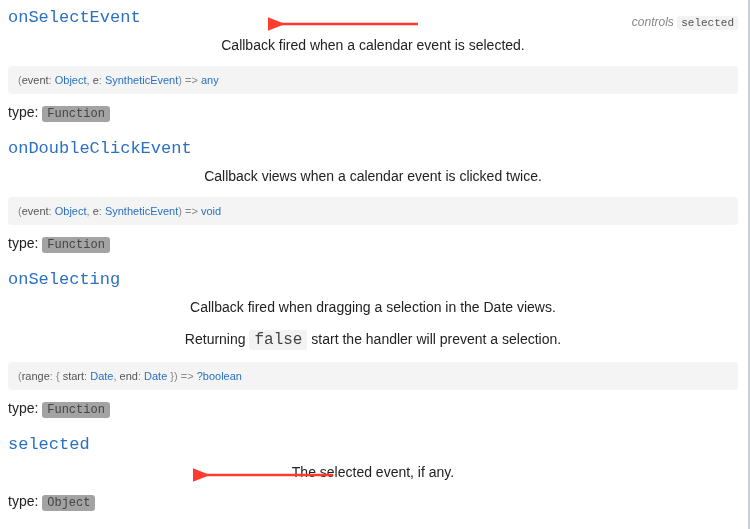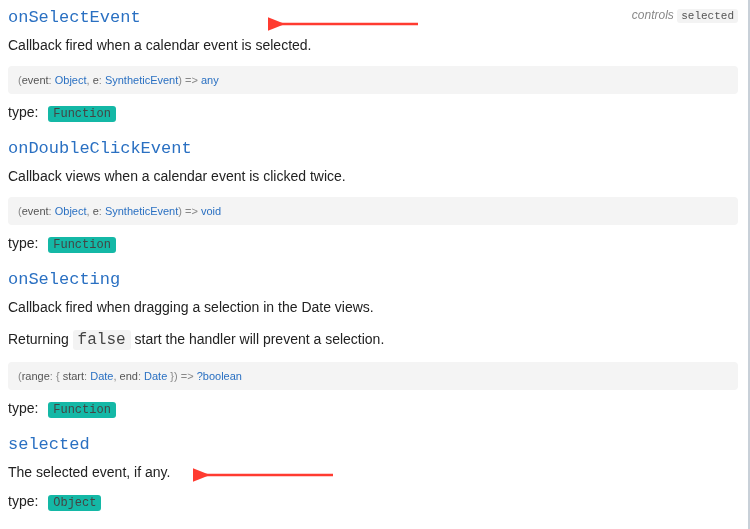--- a/index.html
+++ b/index.html
@@ -9,21 +9,21 @@
       font-family: -apple-system, BlinkMacSystemFont, "Segoe UI", Helvetica, Arial, sans-serif;
       font-size: 14px;
       color: #333;
       background: #fff;
       padding: 8px 10px 8px 8px;
       border-right: 2px solid #c8d0d8;
       position: relative;
       overflow: hidden;
     }
     .entry { margin-bottom: 18px; position: relative; }
-    .entry-header { display: flex; justify-content: space-between; align-items: flex-start; }
+    .entry-header { display: flex; justify-content: space-between; align-items: center; }
     .prop-name {
       font-family: "SFMono-Regular", Consolas, "Liberation Mono", Menlo, monospace;
       color: #2a70c2;
       font-size: 17px;
       font-weight: 400;
       margin-bottom: 8px;
     }
     .controls-tag {
       font-size: 12px;
       color: #888;
@@ -31,21 +31,21 @@
     }
     .controls-tag .ctrl-code {
       font-family: "SFMono-Regular", Consolas, "Liberation Mono", Menlo, monospace;
       background: #f3f3f3;
       padding: 1px 4px;
       border-radius: 3px;
       font-style: normal;
       color: #555;
       font-size: 11px;
     }
-    .desc { font-size: 14px; color: #222; margin-bottom: 10px; line-height: 1.5; }
+    .desc { font-size: 14px; color: #222; margin-bottom: 10px; line-height: 1.5; text-align: center; }
     .desc .inline-code {
       font-family: "SFMono-Regular", Consolas, "Liberation Mono", Menlo, monospace;
       background: #f3f3f3;
       padding: 1px 5px;
       border-radius: 3px;
       font-size: 16px;
       color: #444;
     }
     .sig {
       background: #f4f4f4;
@@ -56,26 +56,25 @@
       color: #555;
       margin-bottom: 10px;
       white-space: pre;
     }
     .sig .tok-type { color: #2a70c2; }
     .sig .tok-op   { color: #888; }
     .sig .tok-punc { color: #888; }
     .type-line { font-size: 14px; color: #222; }
     .type-line .inline-code {
       font-family: "SFMono-Regular", Consolas, "Liberation Mono", Menlo, monospace;
-      background: #14b8a6;
+      background: #a3a3a3;
       padding: 1px 5px;
       border-radius: 3px;
       font-size: 12px;
       color: #444;
-      margin-left: 6px;
     }
     
     .arrow {
       position: absolute;
       pointer-events: none;
     }
   </style>
 </head>
 <body>
 

